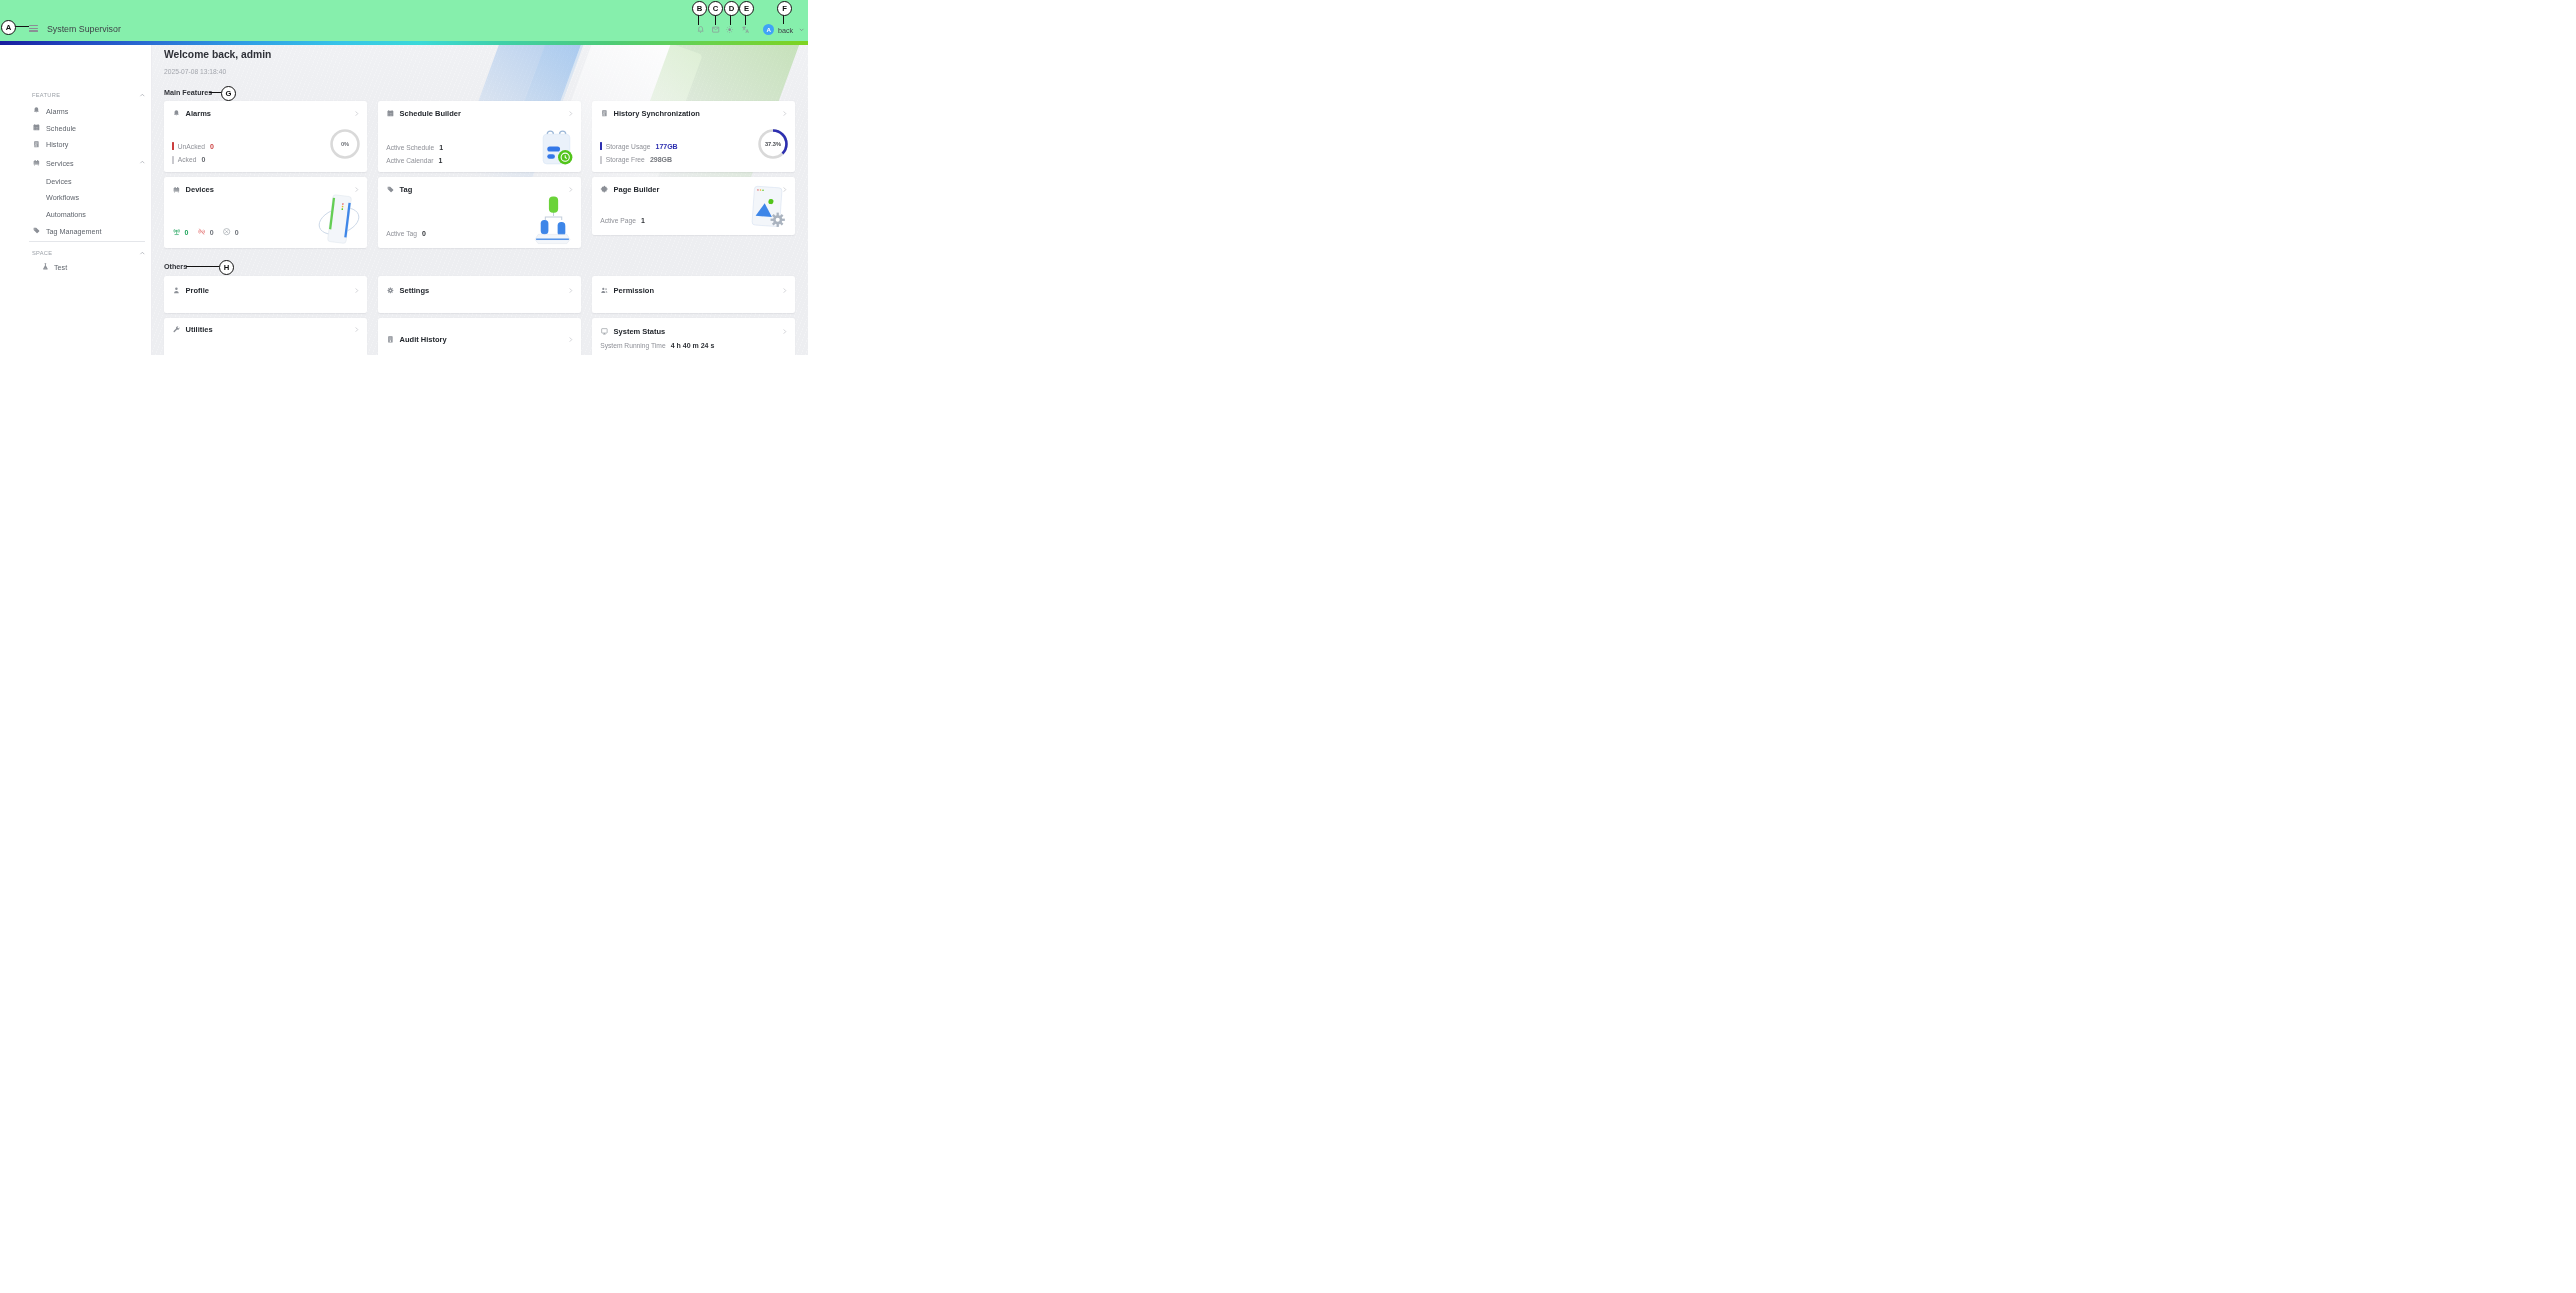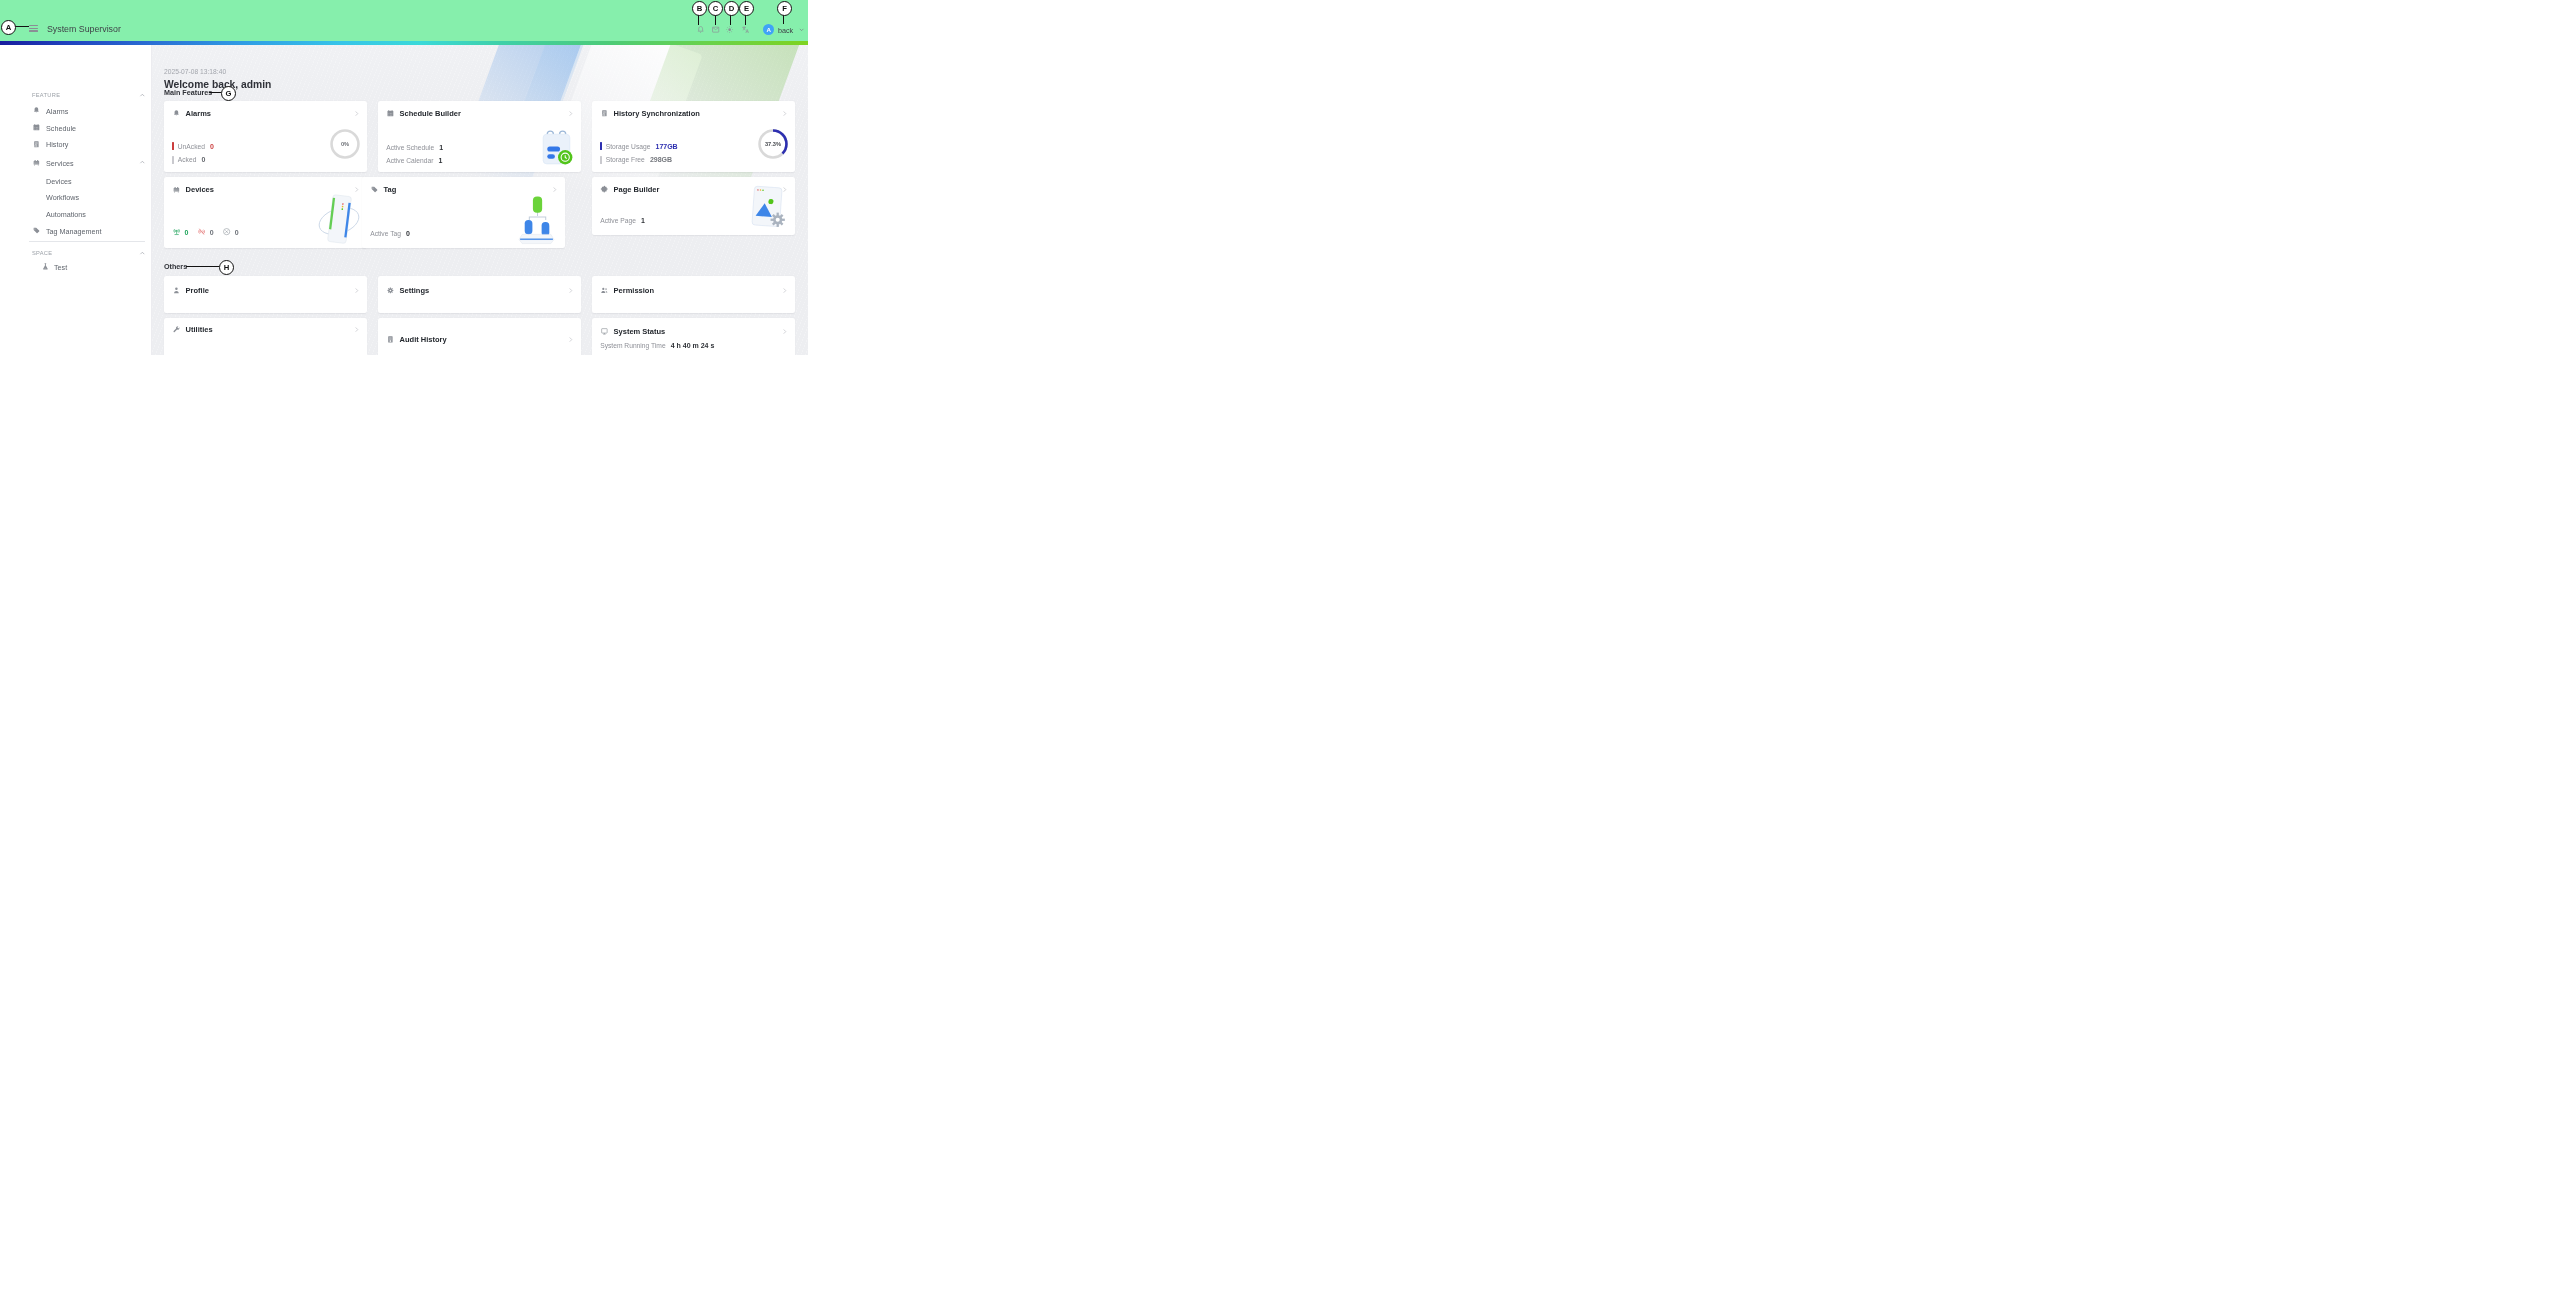--- a/index.html
+++ b/index.html
@@ -30,21 +30,21 @@
            background:linear-gradient(180deg,#f0f1f4 0,#edeef1 72px);}
   .content::before{content:"";position:absolute;inset:0;opacity:.35;pointer-events:none;
            background:repeating-linear-gradient(112deg,rgba(255,255,255,.8) 0 0.5px,rgba(255,255,255,0) 0.5px 4.1px);}
   .banner{position:absolute;right:0;top:0;width:350px;height:144px;overflow:hidden;pointer-events:none;}
   .banner span{position:absolute;display:block;transform:rotate(20deg);border-radius:4.1px;}
   .rib-b1{left:15.5px;top:-36px;width:77px;height:222px;background:linear-gradient(200deg,rgba(122,172,232,.55),rgba(122,172,232,0) 78%);}
   .rib-b2{left:62px;top:-26px;width:36px;height:196px;background:linear-gradient(200deg,rgba(150,195,240,.35),rgba(150,195,240,0) 70%);}
   .rib-w{left:103px;top:-15.5px;width:108px;height:216px;background:linear-gradient(200deg,rgba(255,255,255,.9),rgba(255,255,255,0) 80%);}
   .rib-g{left:188px;top:-41px;width:121px;height:237px;background:linear-gradient(200deg,rgba(151,207,122,.5),rgba(151,207,122,0) 80%);}
 
-  .welcome-title{position:absolute;left:164px;top:49px;font-size:10.3px;font-weight:bold;color:#2f3138;z-index:8;margin-top:30px;}
+  .welcome-title{position:absolute;left:164px;top:49px;font-size:10.3px;font-weight:bold;color:#2f3138;z-index:8;}
   .welcome-ts{position:absolute;left:164px;top:68px;font-size:6.7px;color:#a3a6ad;z-index:8;}
   .sec-title{position:absolute;left:164px;font-size:7.2px;font-weight:bold;color:#303238;z-index:8;}
 
   
   .card{position:absolute;width:203px;background:#fff;border-radius:2.1px;box-shadow:0 0.5px 1.5px rgba(16,24,40,.06);z-index:8;}
   .card-head{display:flex;align-items:center;gap:4.6px;padding:7.7px 7.2px 0 8.2px;}
   .cicon{width:8.8px;height:8.8px;flex:0 0 auto;}
   .ctitle{font-size:7.5px;font-weight:bold;color:#24282e;flex:1;}
   .chev-r{width:7.2px;height:7.2px;cursor:pointer;}
   .stats{position:absolute;left:8.2px;bottom:8.2px;display:flex;flex-direction:column;gap:6.2px;}
@@ -403,21 +403,21 @@
         <rect x="26" y="6" width="36" height="92" rx="5" fill="#f3f6fa" stroke="#dde4ec"></rect>
         <rect x="26" y="12" width="4.5" height="62" fill="#64ce54"></rect>
         <rect x="57.5" y="18" width="4.5" height="68" fill="#3e86e8"></rect>
         <circle cx="47" cy="22" r="1.6" fill="#e05555"></circle>
           <circle cx="47" cy="27" r="1.6" fill="#f0b429"></circle>
           <circle cx="47" cy="32" r="1.6" fill="#52c41a"></circle>
       </g>
     </svg>
   </div>
 
-  <div class="card" style="left:362px;top:177px;height:71px">
+  <div class="card" style="left:378px;top:177px;height:71px">
     <div class="card-head">
       <span class="cicon">
         <svg viewBox="0 0 24 24" width="8.8" height="8.8" fill="#8b8f96">
             <path d="M4.5 5.6c0-.6.5-1.1 1.1-1.1h5.8l8.1 8.1a1.5 1.5 0 0 1 0 2.1l-4.6 4.6a1.5 1.5 0 0 1-2.1 0l-8.3-8.3z"></path>
             <circle cx="8" cy="8" r="1.3" fill="#fff"></circle>
           </svg></span>
       <span class="ctitle">Tag</span>
       <span class="chev-r">
         <svg viewBox="0 0 24 24" width="7.2" height="7.2" fill="none" stroke="#b3b6bc" stroke-width="2">
             <path d="M9 5l7 7-7 7"></path>

